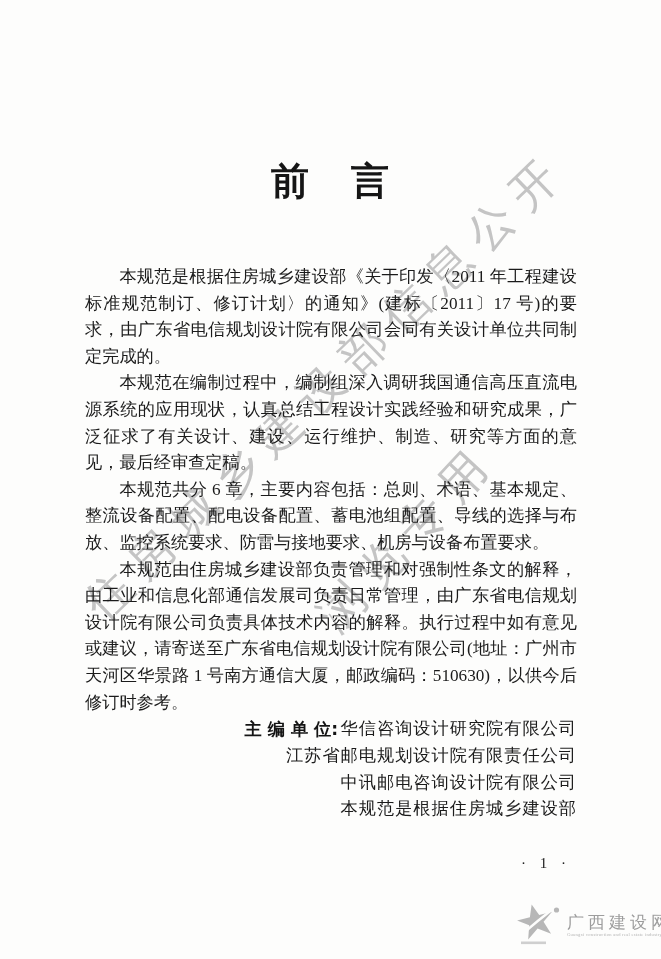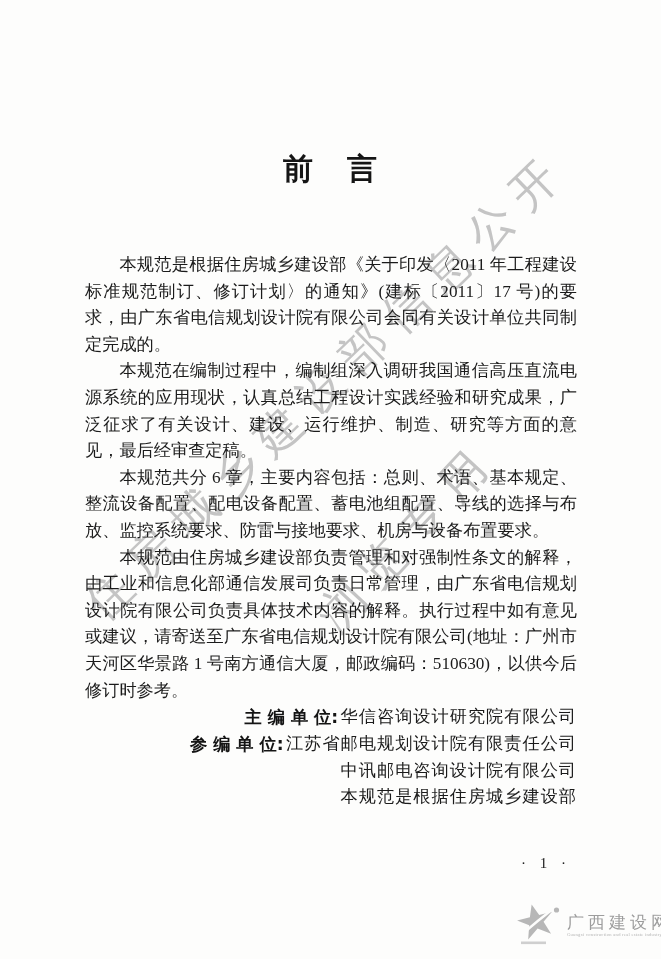--- a/index.html
+++ b/index.html
@@ -27,25 +27,25 @@
   .wm1{left:92px;top:588px;transform:rotate(-44deg);}
   .wm2{left:326px;top:600px;transform:rotate(-47deg);}
   
   .content{
     position:absolute;
     left:85px;top:150px;
     width:492px;
     z-index:1;
   }
   .doc-title{
-    margin:0;
+    margin:12px;
     text-align:center;
     font-family:"DejaVu Sans","Liberation Sans",sans-serif;
     font-weight:bold;
-    font-size:30px;
+    font-size:38px;
     line-height:38px;
     letter-spacing:2px;
     color:#151515;
   }
   .body-text{margin-top:64px;}
   .body-text p{
     margin:0;
     font-size:17.2px;
     line-height:26.6px;
     text-align:justify;
@@ -135,21 +135,20 @@
       </div>
 
     <div class="editors">
 
         <div class="editor-row">
           <span class="editor-label">主 编 单 位:</span>
           <span class="editor-value">华信咨询设计研究院有限公司</span>
         </div>
 
         <div class="editor-row">
-          <span class="editor-label">参 编 单 位:</span>
           <span class="editor-value">江苏省邮电规划设计院有限责任公司</span>
         </div>
 
         <div class="editor-row">
           <span class="editor-label"></span>
           <span class="editor-value">中讯邮电咨询设计院有限公司</span>
         </div>
 
         <div class="editor-row">
           <span class="editor-label"></span>

